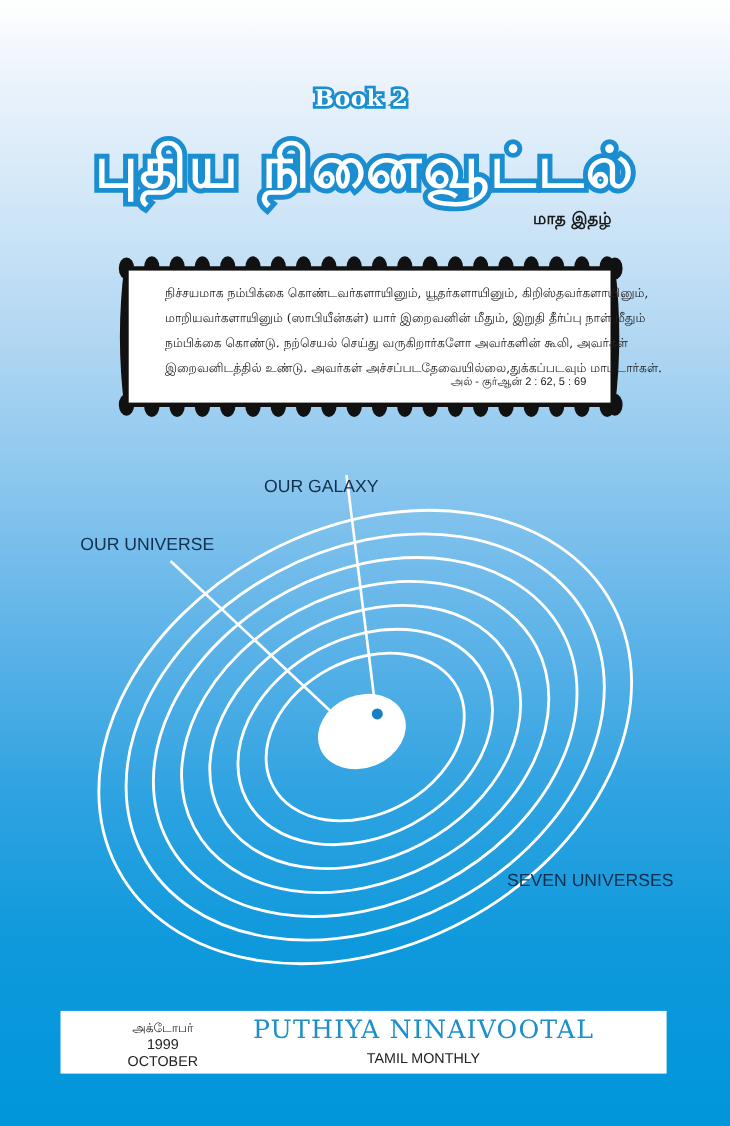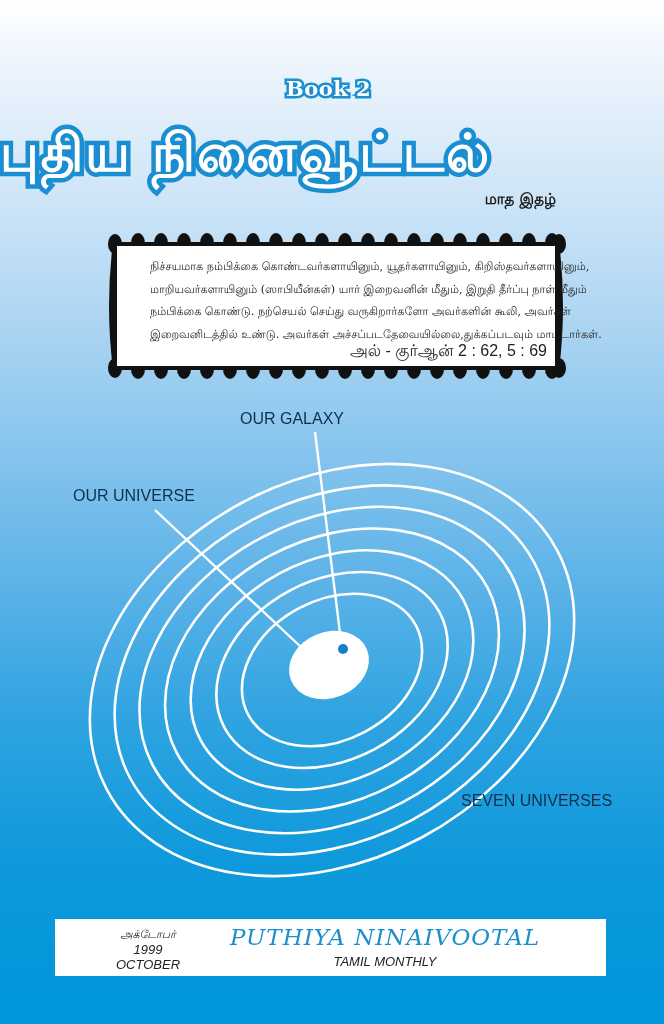--- a/index.html
+++ b/index.html
@@ -19,50 +19,50 @@
         #0096da 1024px);
     }
     .book-badge {
       position: absolute; left: 286px; top: 76px;
       font-family: "DejaVu Serif", serif; font-weight: bold; font-size: 21px;
       color: #ffffff; letter-spacing: 0.5px;
       -webkit-text-stroke: 5px #1b8fd0; paint-order: stroke fill;
       text-shadow: 0 0 1px #1b8fd0;
     }
     .main-title {
-      position: absolute; left: 0; width: 664px; top: 118px; text-align: left;
+      position: absolute; left: 0; width: 664px; top: 118px; text-align: center;
       font-family: "DejaVu Sans", sans-serif; font-weight: bold; font-size: 52px;
       color: #ffffff; letter-spacing: 2px;
       -webkit-text-stroke: 9px #1a8ed0; paint-order: stroke fill;
       line-height: 70px;
     }
     .subtitle {
       position: absolute; right: 108px; top: 190px;
       font-family: "DejaVu Sans", sans-serif; font-size: 15px; color: #1a1a1a; font-weight: bold; padding-left: 48px;
     }
     .scroll-wrap { position: absolute; left: 105px; top: 232px; width: 462px; height: 148px; }
     .scroll-svg { position: absolute; left: 0; top: 0; }
     .scroll-text {
       position: absolute; left: 22px; top: 24px; width: 420px;
       font-family: "DejaVu Serif", serif; font-size: 11.2px; line-height: 22.5px; color: #222;
       text-align: justify;
       margin-left: 23px;
     }
     .scroll-text .line { display: block; white-space: nowrap; text-align-last: justify; }
     .scroll-ref {
-      position: absolute; right: 20px; top: 110px;
-      font-size: 16px; color: #222; font-family: "Liberation Sans", sans-serif;
+      position: absolute; right: 34px; top: 110px;
+      font-size: 10px; color: #222; font-family: "Liberation Sans", sans-serif;
     }
     .diagram { position: absolute; left: 0; top: 380px; }
     .label {
       position: absolute; font-family: "Liberation Sans", sans-serif; font-size: 16px;
       color: #0f2f4f;
     }
     .footer-box {
-      position: absolute; left: 55px; top: 919px; width: 551px; height: 57px; background: #ffffff; font-style: italic;
+      position: absolute; left: 55px; top: 919px; width: 551px; height: 57px; background: #ffffff;
     }
     .f-date {
       position: absolute; left: 58px; top: 8px; width: 70px; text-align: center;
       font-size: 13px; line-height: 15px; color: #222;
     }
     .f-date .tamil { font-family: "DejaVu Sans", sans-serif; font-size: 11px; }
     .f-title {
       position: absolute; left: 150px; top: 5px; width: 360px; text-align: center;
       font-family: "DejaVu Serif", serif; font-size: 23px; color: #1c8fcc; letter-spacing: 1px;
     }
@@ -151,21 +151,21 @@
     <ellipse cx="332" cy="670" rx="255" ry="190"></ellipse>
   </g>
 
   <line x1="315" y1="432" x2="340" y2="633" stroke="#ffffff" stroke-width="2.4"></line>
   <line x1="155" y1="510" x2="302" y2="648" stroke="#ffffff" stroke-width="2.4"></line>
 
   <ellipse cx="329" cy="665" rx="41" ry="33" transform="rotate(-22 329 665)" fill="#ffffff"></ellipse>
   <circle cx="343" cy="649" r="5" fill="#1480c6"></circle>
 </svg>
 
-<div class="label" style="left:240px; top:410px;">OUR GALAXY</div>
+<div class="label" style="left:240px; top:434px;">OUR GALAXY</div>
 <div class="label" style="left:73px; top:487px;">OUR UNIVERSE</div>
 <div class="label" style="left:461px; top:792px;">SEVEN UNIVERSES</div>
 
 <div class="footer-box">
   <div class="f-date">
     <div class="tamil">அக்டோபர்</div>
     <div>1999</div>
     <div>OCTOBER</div>
   </div>
   <div class="f-title">PUTHIYA NINAIVOOTAL</div>

